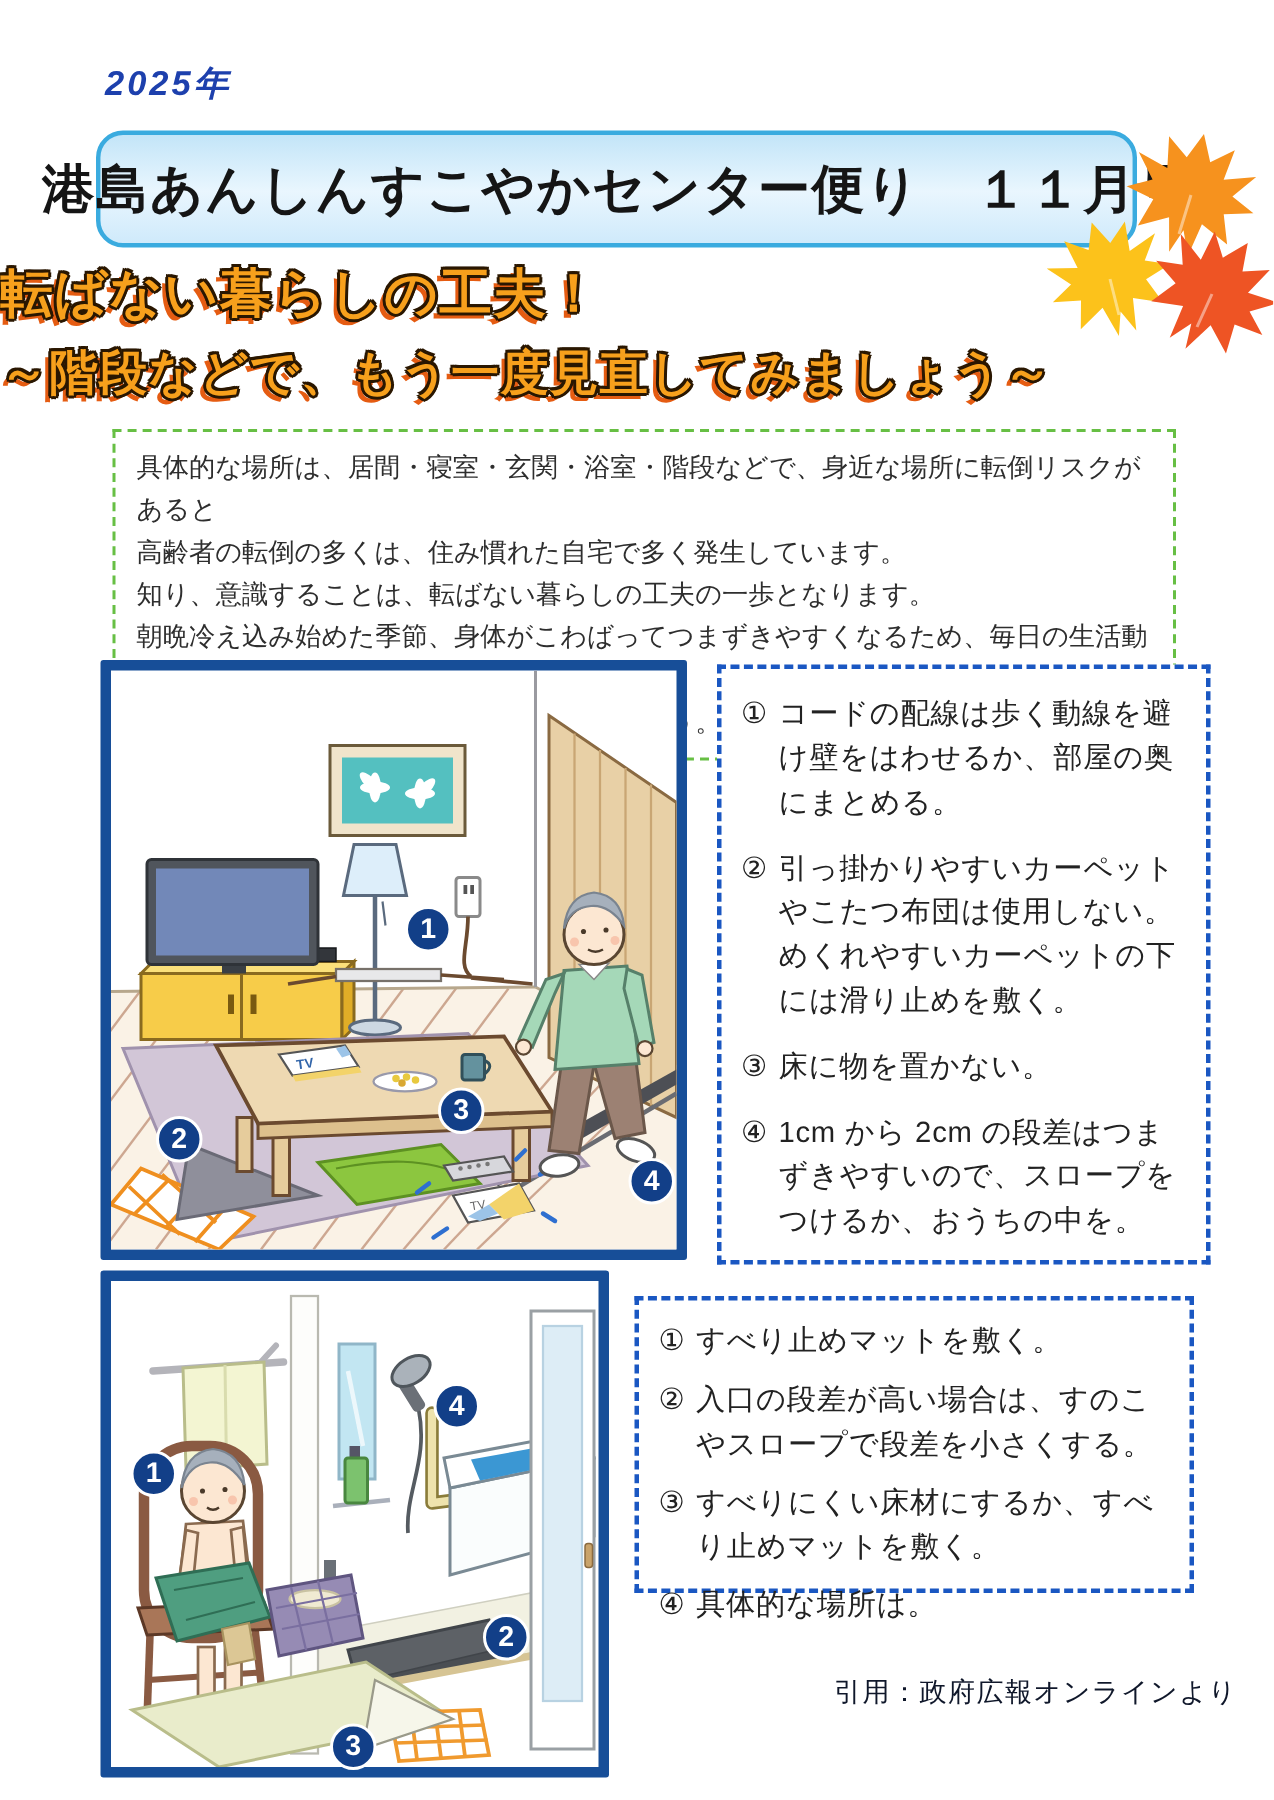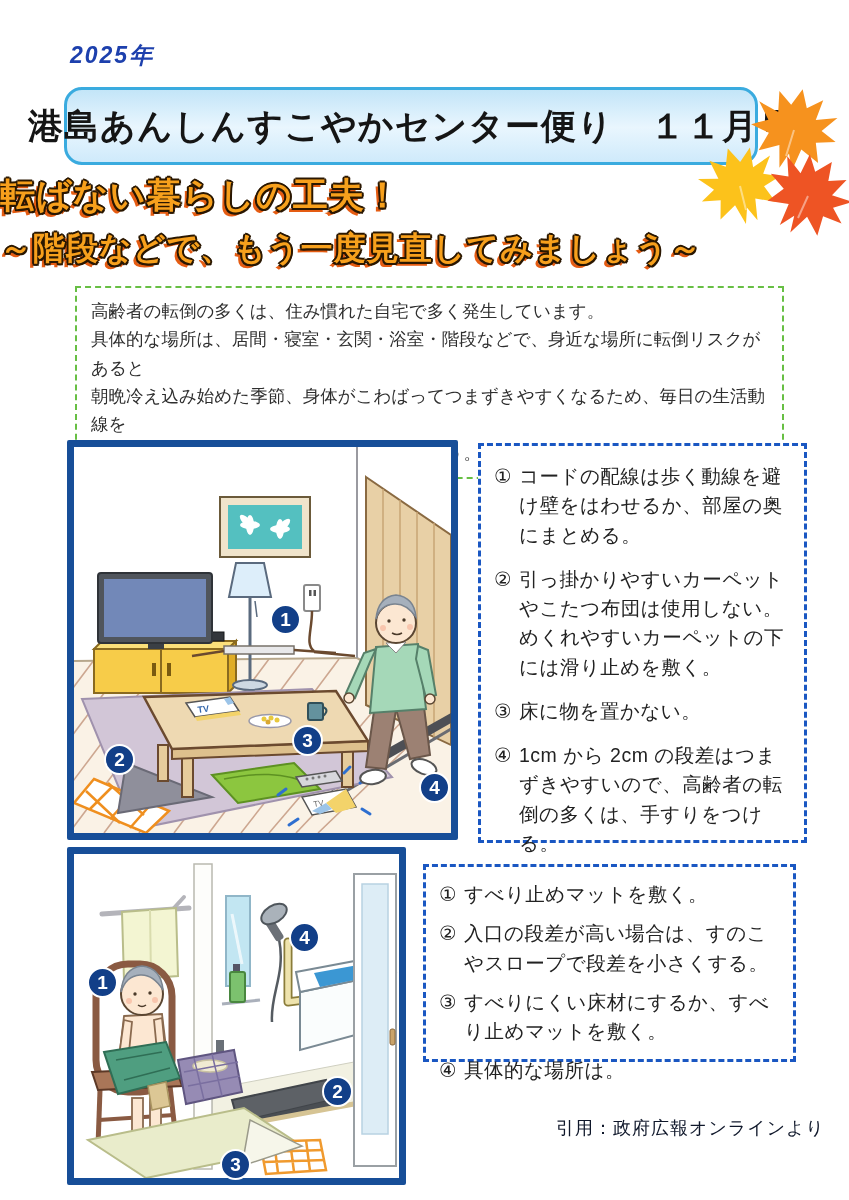--- a/index.html
+++ b/index.html
@@ -76,22 +76,23 @@
     <use href="#leaf" transform="translate(110,116) rotate(35) scale(0.80)" fill="#ee5424"></use>
     <path d="M96,50 L88,76 M42,106 L48,130 M110,116 L100,138" stroke="#ffffff" stroke-opacity="0.45" stroke-width="2" fill="none"></path>
   </svg>
 
   <div class="headline">
     <div class="h1">転ばない暮らしの工夫！</div>
     <div class="h2">～階段などで、もう一度見直してみましょう～</div>
   </div>
 
   <div class="intro">
+    <div>具体的な場所は、居間・寝室・玄関・浴室・階段などで、身近な場所に転倒リスクがあると</div>
     <div>高齢者の転倒の多くは、住み慣れた自宅で多く発生しています。</div>
-    <div>具体的な場所は、居間・寝室・玄関・浴室・階段などで、身近な場所に転倒リスクがあると</div>
+    <div>知り、意識することは、転ばない暮らしの工夫の一歩となります。</div>
     <div>朝晩冷え込み始めた季節、身体がこわばってつまずきやすくなるため、毎日の生活動線を</div>
     <div>もう一度見直して、安心して冬を迎えましょう。</div>
   </div>
 
   <div class="figure fig-living">
     <svg viewBox="0 0 377 386">
 
       <g>
         <polygon points="0,214 283,211 377,263 377,386 0,386" fill="#faf2e6"></polygon>
         <g stroke="#c59a82" stroke-width="1.6" opacity="0.85">
@@ -268,21 +269,21 @@
       <span class="tip-num">②</span>
       <span class="tip-text">引っ掛かりやすいカーペットやこたつ布団は使用しない。
 めくれやすいカーペットの下には滑り止めを敷く。</span>
     </div>
     <div class="tip">
       <span class="tip-num">③</span>
       <span class="tip-text">床に物を置かない。</span>
     </div>
     <div class="tip">
       <span class="tip-num">④</span>
-      <span class="tip-text">1cm から 2cm の段差はつまずきやすいので、高齢者の転倒の多くは、手すりをつける。</span>
+      <span class="tip-text">1cm から 2cm の段差はつまずきやすいので、スロープをつけるか、おうちの中を。</span>
     </div>
   </div>
 
   <div class="figure fig-bath">
     <svg viewBox="0 0 325 324">
 
       <polygon points="138,235 280,208 280,248 138,275" fill="#f2f1e2" stroke="#cfcfc0" stroke-width="1"></polygon>
 
       <g>
         <rect x="152" y="42" width="24" height="90" fill="#c2e6f2" stroke="#90b6c8" stroke-width="2"></rect>

